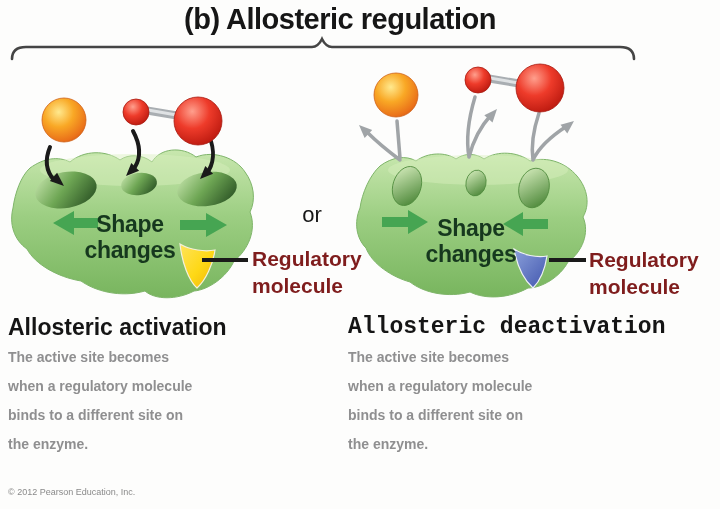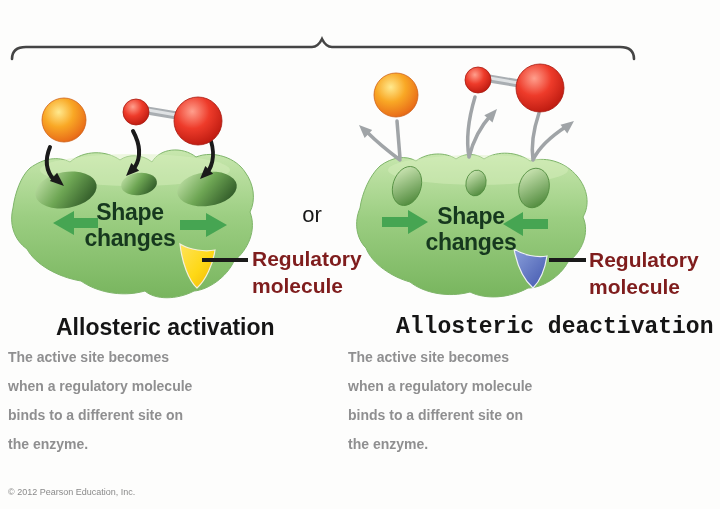--- a/index.html
+++ b/index.html
@@ -3,29 +3,29 @@
 <meta charset="utf-8">
 <style>
   html,body{margin:0;padding:0;}
   body{font-family:"Liberation Sans","DejaVu Sans",sans-serif;background:#ffffff;}
   .stage{position:relative;width:720px;height:509px;background:#fdfdfc;overflow:hidden;}
   .stage svg{position:absolute;left:0;top:0;}
   .abs{position:absolute;}
   .figure-title{left:10px;top:3px;width:660px;text-align:center;
     font-size:29px;font-weight:bold;color:#161616;letter-spacing:-0.5px;}
   .shape-label{width:150px;text-align:center;font-size:23px;font-weight:bold;
-    color:#16381e;line-height:26px;letter-spacing:-0.3px;}
+    color:#16381e;line-height:26px;letter-spacing:-0.3px;margin-top:12px;}
   .shape-left{left:55px;top:199px;}
   .shape-right{left:396px;top:203px;}
   .or-label{left:282px;top:202px;width:60px;text-align:center;
     font-size:22px;font-weight:normal;color:#161616;}
   .reg-label{width:134px;font-size:21px;font-weight:bold;color:#7f1d1d;line-height:27px;}
   .reg-left{left:252px;top:245px;}
   .reg-right{left:589px;top:246px;}
-  .col-heading{font-size:23px;font-weight:bold;color:#151515;white-space:nowrap;margin-left:48px;}
+  .col-heading{font-size:23px;font-weight:bold;color:#151515;white-space:nowrap;}
   .head-left{left:8px;top:314px;}
   .head-right{left:348px;top:314px;font-family:Liberation Mono, monospace;}
   .desc{font-size:14px;font-weight:bold;color:#8f8f90;line-height:29px;}
   .desc div{white-space:nowrap;}
   .desc-left{left:8px;top:343px;}
   .desc-right{left:348px;top:343px;}
   .copyright{left:8px;top:487px;font-size:9px;color:#8a8a8a;}
 </style>
 </head>
 <body>
@@ -129,20 +129,21 @@
     <circle cx="396" cy="95" r="22" fill="url(#orangeG)" stroke="#cf6116" stroke-width="0.8"></circle>
     <line x1="486" y1="78" x2="528" y2="85" stroke-width="8" stroke-linecap="round" stroke="#a9aeb2"></line>
     <line x1="487" y1="77.5" x2="527" y2="84.5" stroke="#dfe2e4" stroke-width="3" stroke-linecap="round"></line>
     <circle cx="478" cy="80" r="13" fill="url(#redG)" stroke="#a81a10" stroke-width="0.8"></circle>
     <circle cx="540" cy="88" r="24" fill="url(#redG)" stroke="#a81a10" stroke-width="0.8"></circle>
 
     <line x1="549" y1="260" x2="586" y2="260" stroke-width="4" stroke="#1a1a1a"></line>
   </g>
 </svg>
 
+  <div class="abs figure-title">(b) Allosteric regulation</div>
 
   <div class="abs shape-label shape-left">Shape changes</div>
   <div class="abs shape-label shape-right">Shape changes</div>
 
   <div class="abs or-label">or</div>
 
   <div class="abs reg-label reg-left">Regulatory molecule</div>
   <div class="abs reg-label reg-right">Regulatory molecule</div>
 
   <div class="abs col-heading head-left">Allosteric activation</div>

